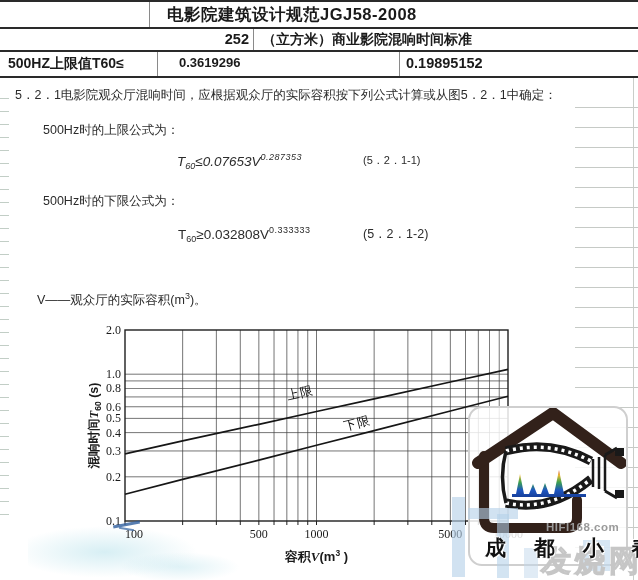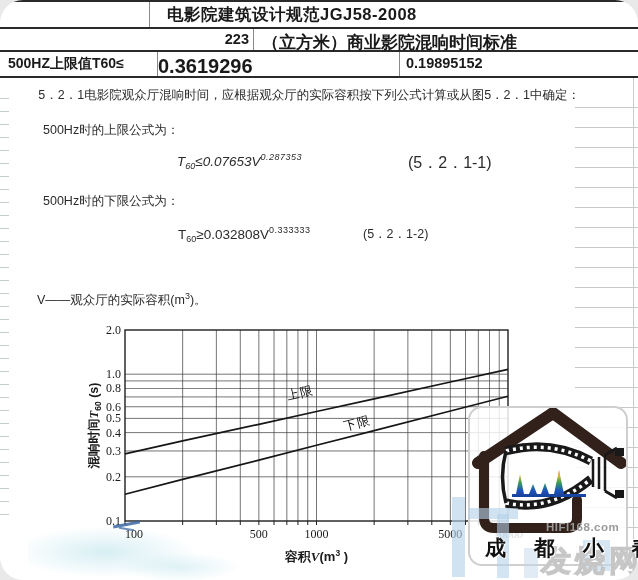--- a/index.html
+++ b/index.html
@@ -1,43 +1,43 @@
 <!DOCTYPE html>
 <html><head>
 <meta charset="utf-8">
 <style>
   html,body{margin:0;padding:0;background:#e9e9e9;}
   #screen{position:relative;width:638px;height:580px;background:#fff;overflow:hidden;
-          font-family:"Liberation Sans",sans-serif;color:#1a1a1a;border-radius:23px;}
+          font-family:"Liberation Sans",sans-serif;color:#1a1a1a;}
   
   .hline{position:absolute;left:0;width:638px;height:2px;background:#2a2a2a;}
   .vline{position:absolute;width:1px;background:#8a8a8a;}
   .cell{position:absolute;white-space:nowrap;font-weight:bold;}
   .title-cell{top:4px;left:167px;font-size:16.5px;letter-spacing:.5px;}
   .c-vol{top:31px;left:0;width:249px;text-align:right;font-size:14.5px;}
-  .c-cap{top:31px;left:262px;font-size:17px;}
+  .c-cap{top:31px;left:262px;font-size:14px;}
   .r3lab1{top:55px;left:8px;font-size:14px;}
-  .r3val1{top:55px;left:158px;font-size:20px;}
+  .r3val1{top:55px;left:179px;font-size:13px;}
   .r3lab2{top:55px;left:268px;width:127px;text-align:right;font-size:14px;}
   .r3val2{top:55px;left:406px;font-size:14.5px;}
   
   .left-gutter{position:absolute;left:0;top:86px;width:9px;height:436px;
     background:repeating-linear-gradient(to bottom,transparent 0 12px,#c2cec6 12px 13px);}
   .right-gutter{position:absolute;left:575px;top:88px;width:63px;height:478px;
     background:repeating-linear-gradient(to bottom,transparent 0 19px,#c6cac6 19px 20px);}
   .col-line{position:absolute;left:633px;top:78px;width:1px;height:502px;background:#c9cdc9;}
   
-  .btxt{position:absolute;font-size:12.5px;color:#2b2b2b;white-space:nowrap;text-align:right;}
+  .btxt{position:absolute;font-size:12.5px;color:#2b2b2b;white-space:nowrap;}
   .clause{left:10px;top:85px;width:570px;line-height:20px;text-indent:5px;white-space:normal;}
   .intro1{left:43px;top:122px;}
   .intro2{left:43px;top:193px;}
   .frm{position:absolute;font-size:13.5px;color:#2b2b2b;white-space:nowrap;}
   .frm sub{font-size:9px;vertical-align:-3px;}
   .frm sup{font-size:9px;vertical-align:6px;letter-spacing:.5px;}
-  .f1{left:177px;top:152px;font-style:italic;}  .eq1{left:363px;top:153px;font-size:16px;margin-left:45px;}
+  .f1{left:177px;top:152px;font-style:italic;}  .eq1{left:363px;top:153px;font-size:11px;}
   .f2{left:178px;top:225px;}  .eq2{left:363px;top:226px;font-size:12.5px;}
   .where1{left:43px;top:262px;}
   .where2{left:37px;top:291px;}
   .btxt sub{font-size:9px;vertical-align:-3px;}
   .btxt sup{font-size:9px;vertical-align:5px;}
   
   #chart{position:absolute;left:0;top:0;width:638px;height:580px;z-index:5;}
   
   .smudge{position:absolute;z-index:2;pointer-events:none;}
   .sm1{left:28px;top:526px;width:170px;height:52px;
@@ -73,21 +73,21 @@
   <div class="hline" style="top:27px"></div>
   <div class="hline" style="top:50px"></div>
   <div class="hline" style="top:76px"></div>
 
   <div class="vline" style="left:149px;top:2px;height:25px"></div>
   <div class="vline" style="left:253px;top:29px;height:21px"></div>
   <div class="vline" style="left:157px;top:52px;height:24px"></div>
   <div class="vline" style="left:399px;top:52px;height:24px"></div>
 
   <div class="cell title-cell">电影院建筑设计规范JGJ58-2008</div>
-  <div class="cell c-vol">223</div>
+  <div class="cell c-vol">252</div>
   <div class="cell c-cap">（立方米）商业影院混响时间标准</div>
   <div class="cell r3lab1">500HZ上限值T60≤</div>
   <div class="cell r3val1">0.3619296</div>
   <div class="cell r3val2">0.19895152</div>
 
   <div class="left-gutter"></div>
   <div class="right-gutter"></div>
   <div class="col-line"></div>
 
   <div class="btxt clause">5．2．1电影院观众厅混响时间，应根据观众厅的实际容积按下列公式计算或从图5．2．1中确定：</div>

